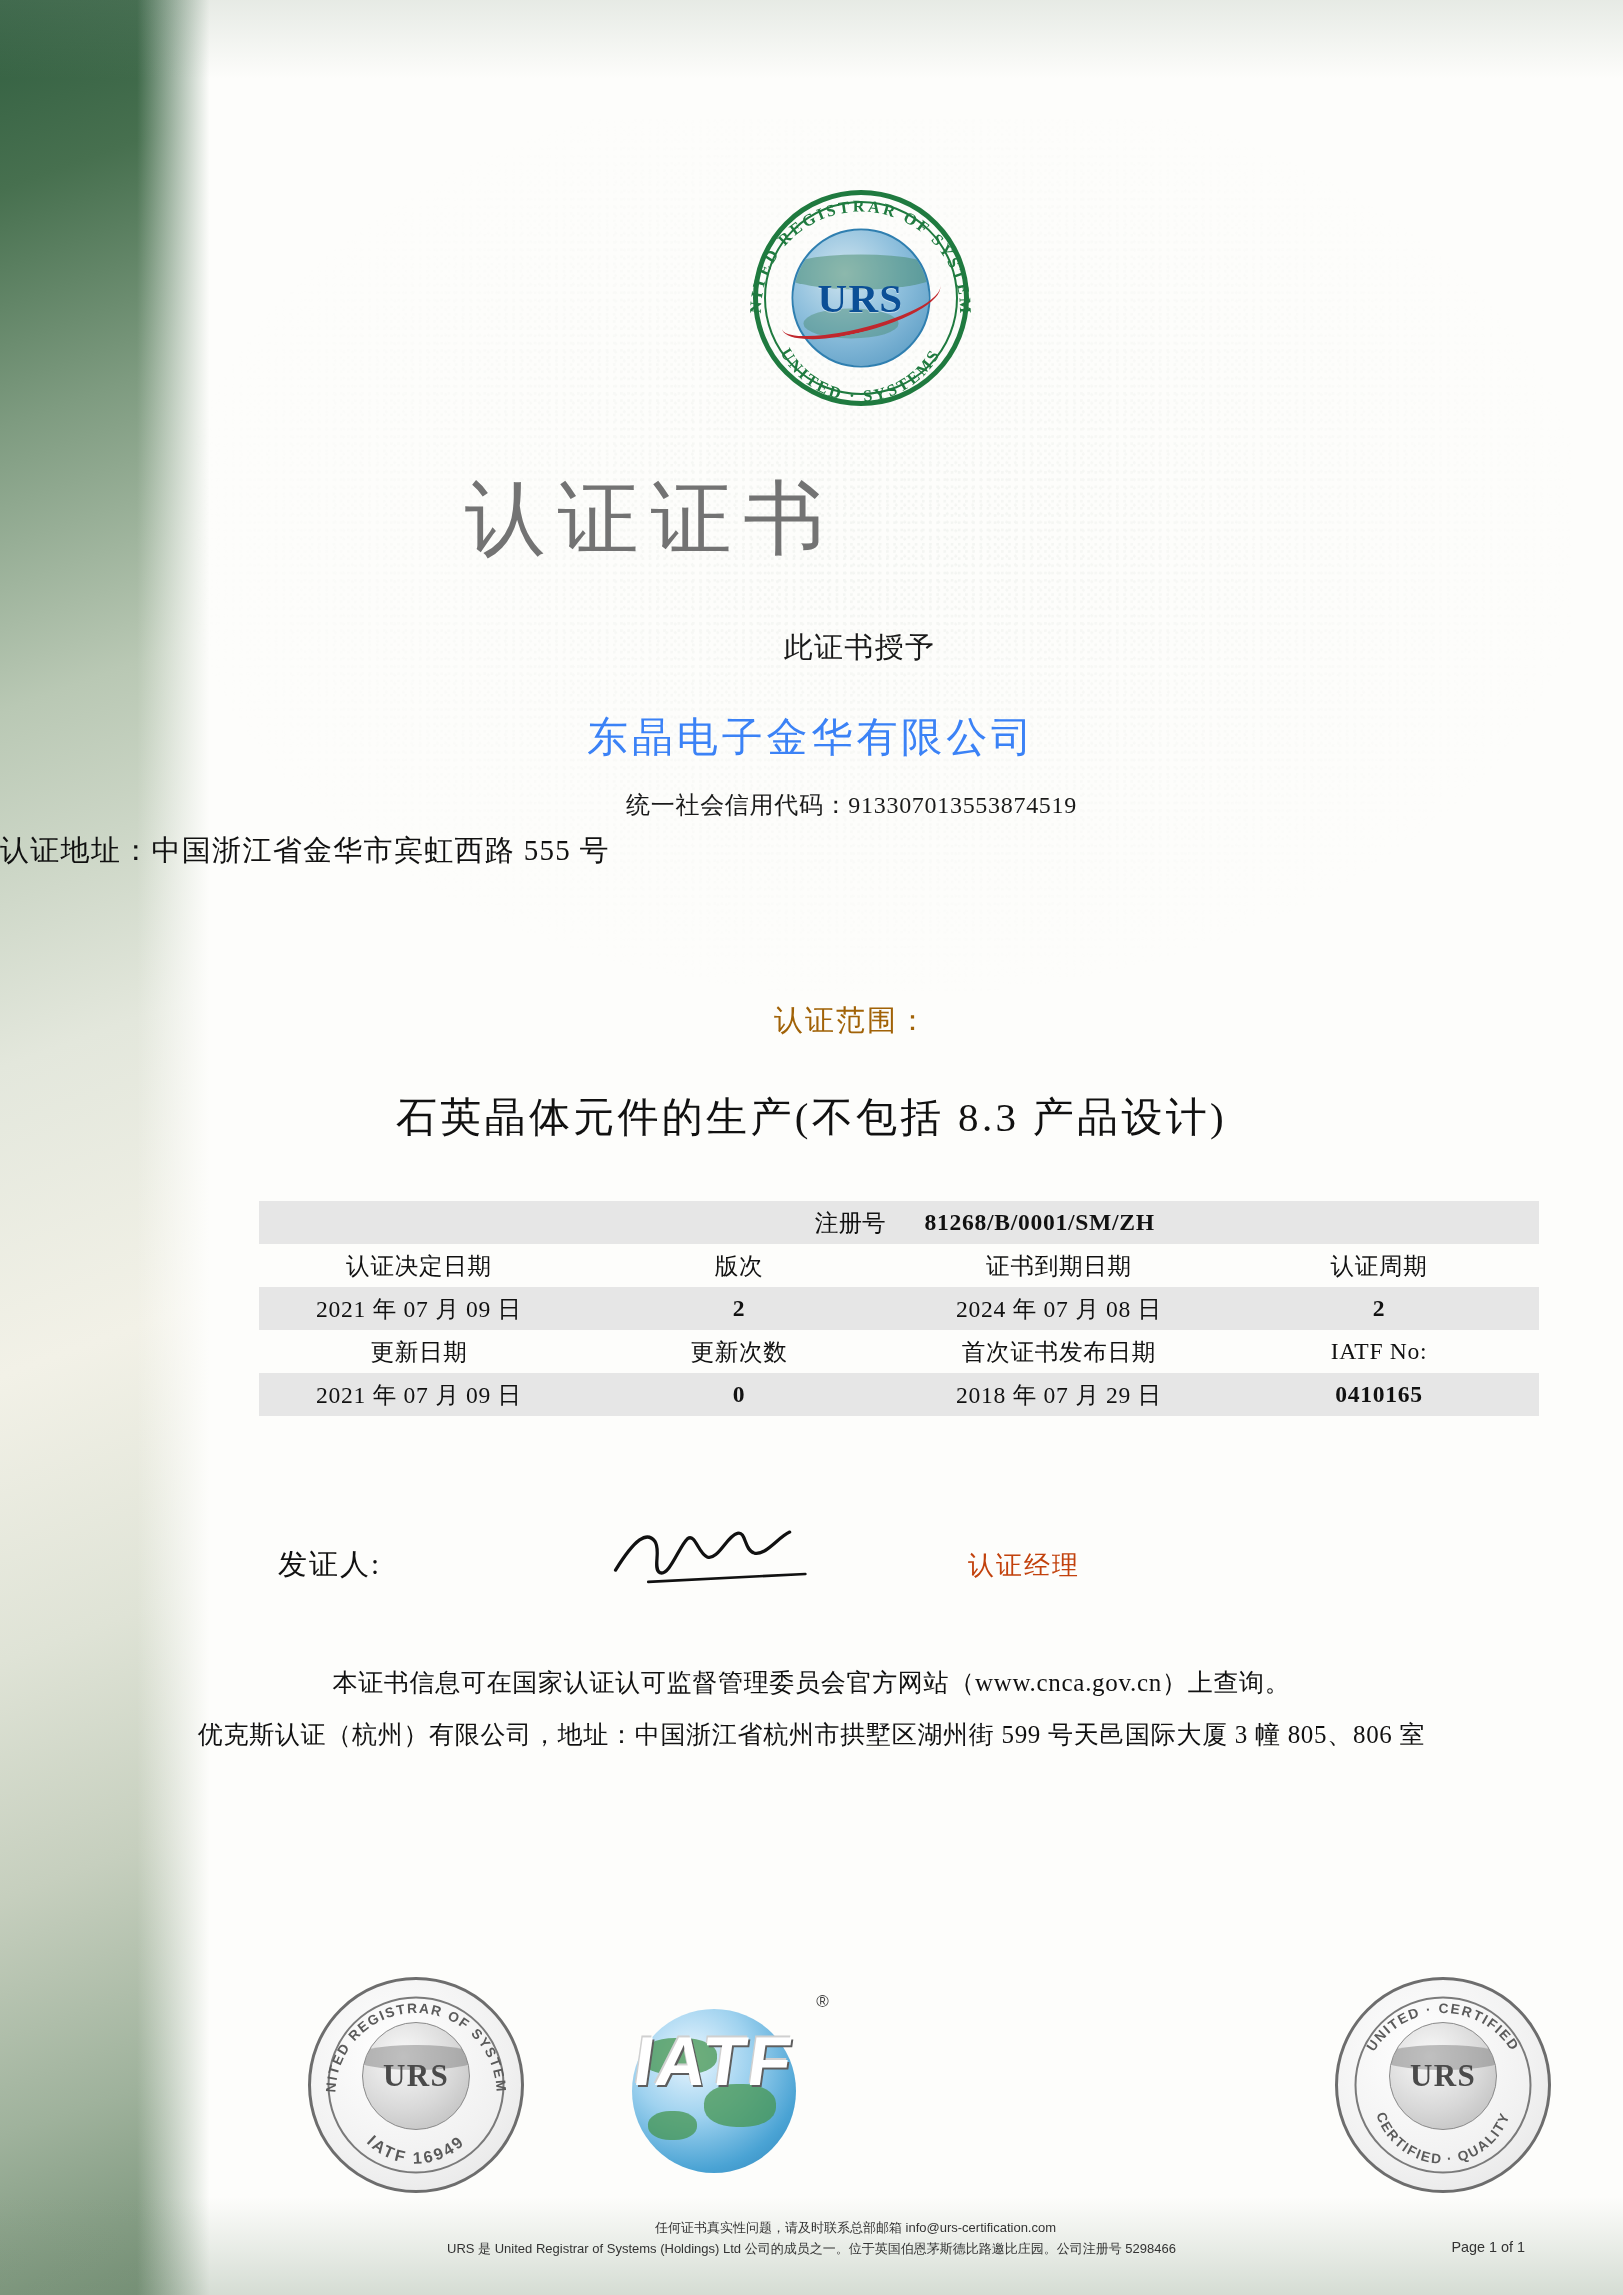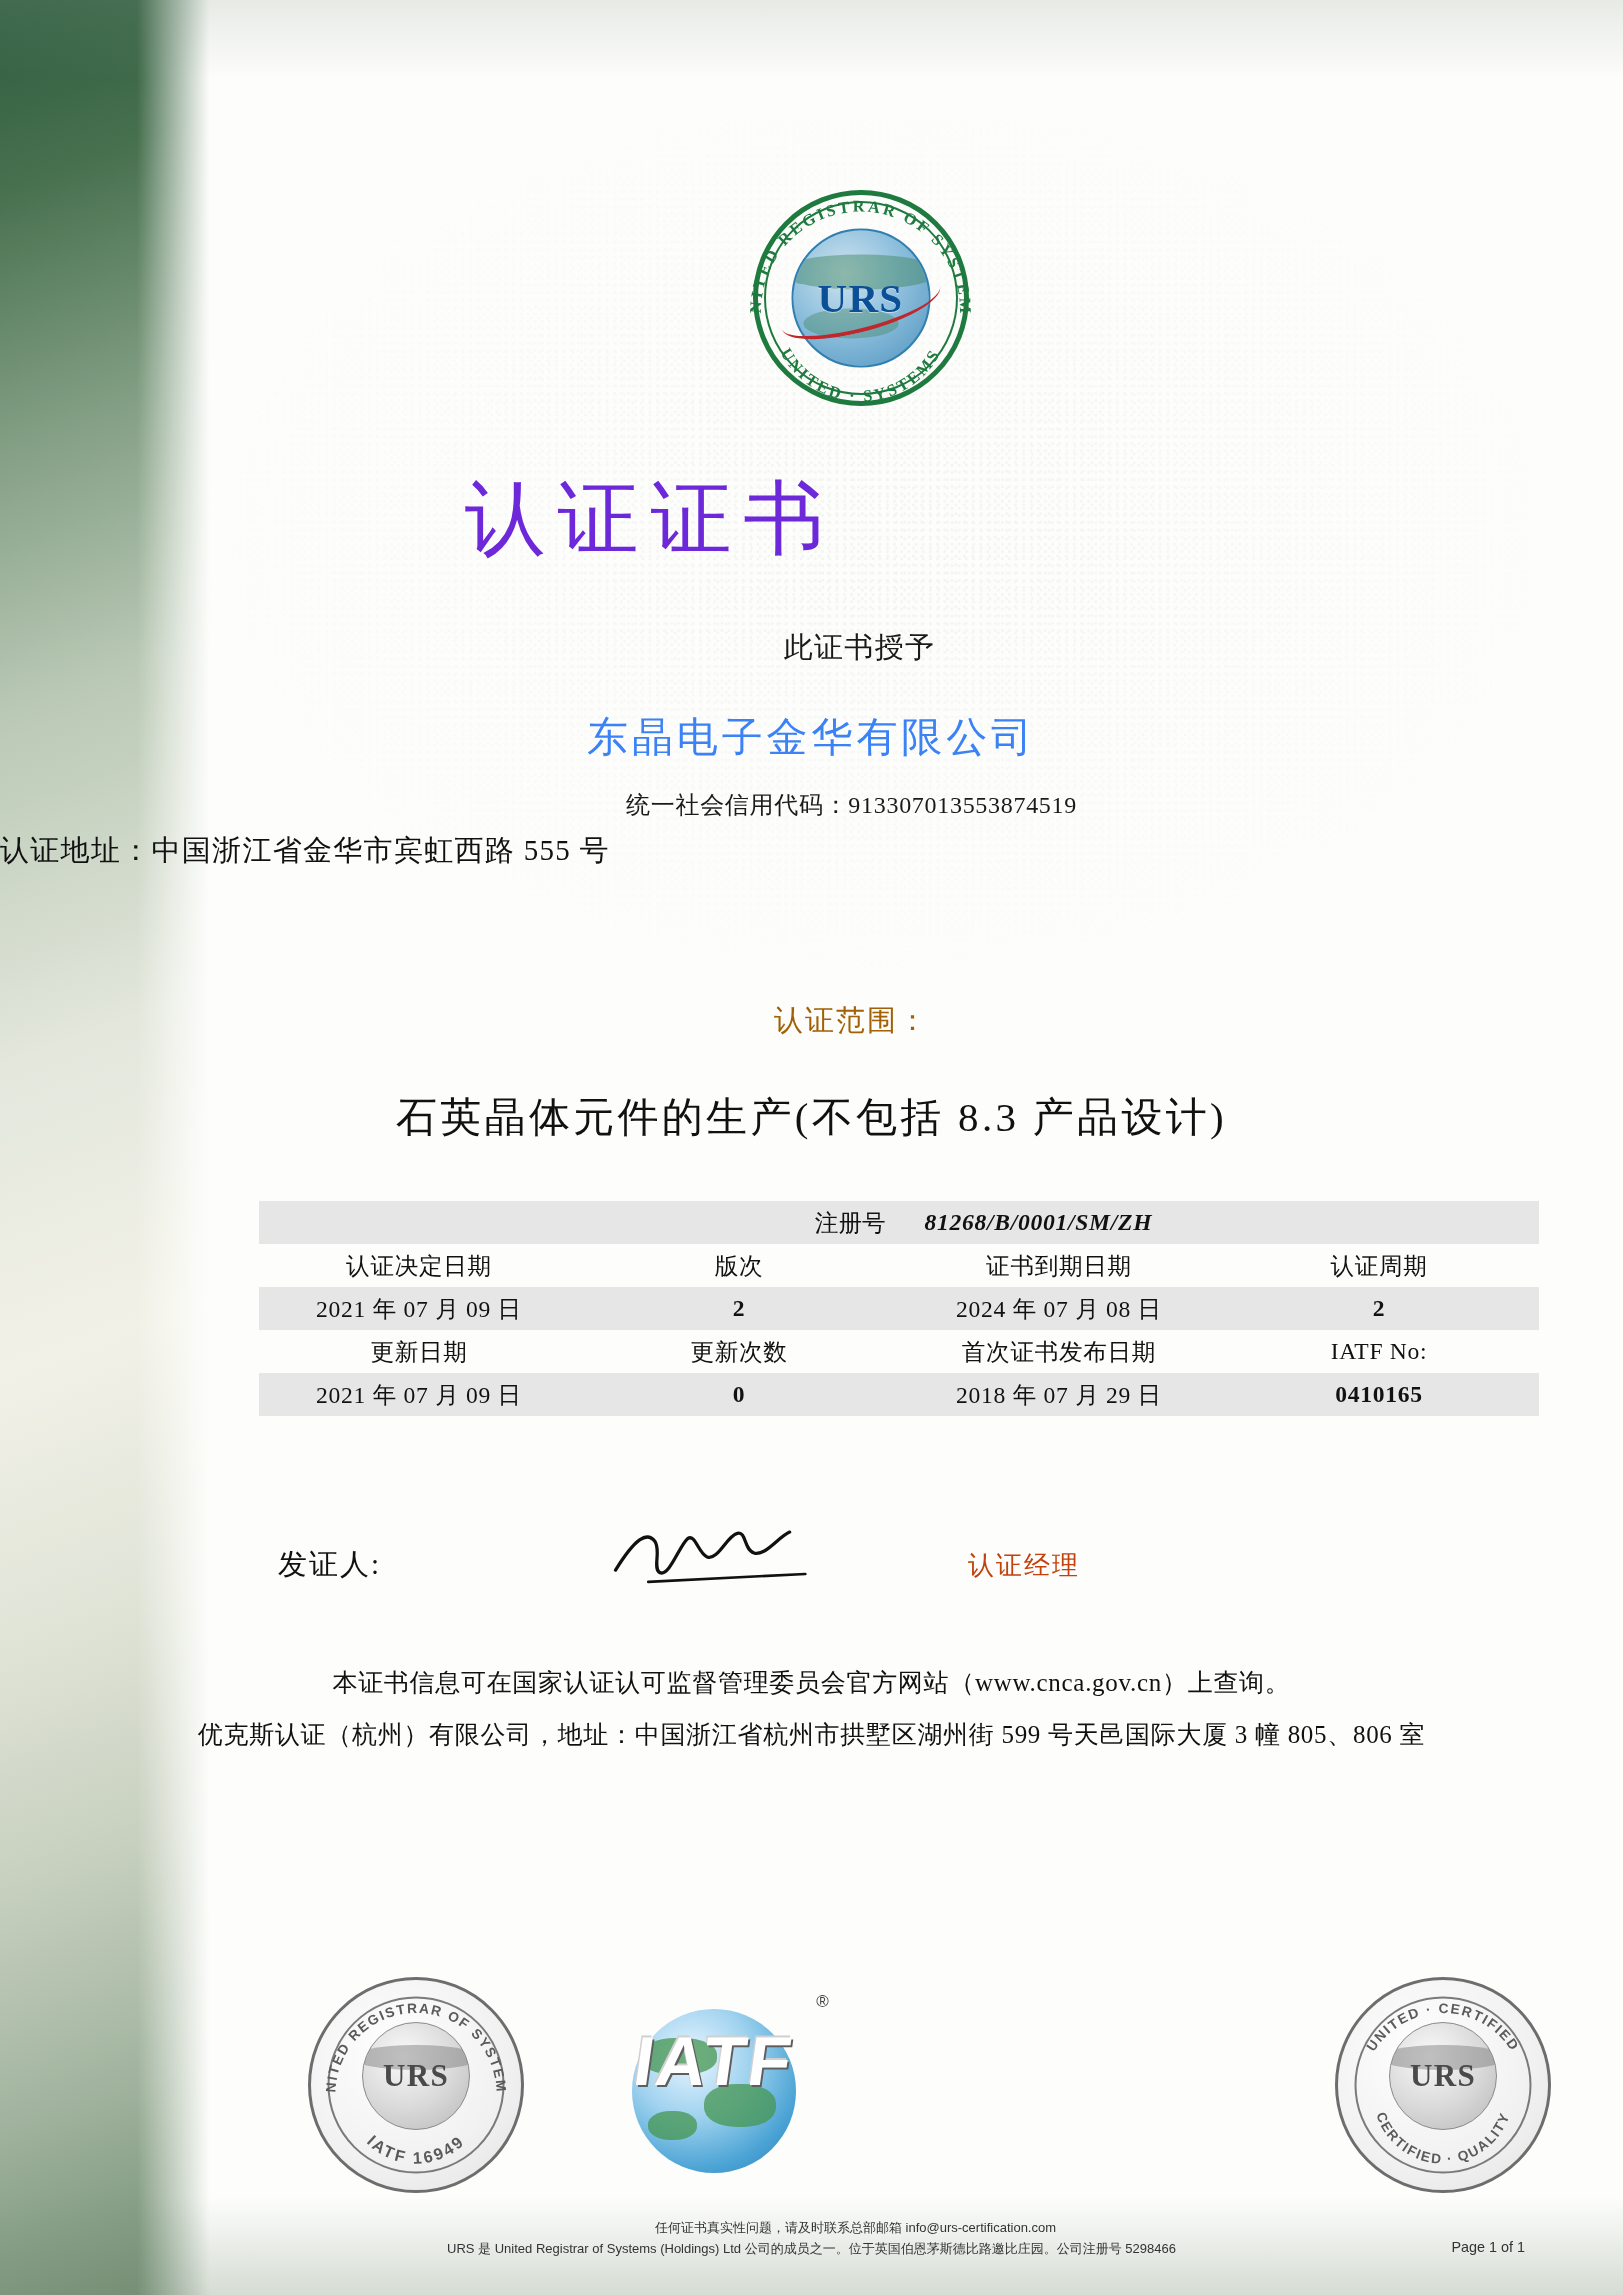--- a/index.html
+++ b/index.html
@@ -140,21 +140,21 @@
   }
 
   
   .cert-title {
     position:absolute;
     left:0; top:465px; width:1289px;
     text-align:center;
     font-family:"Liberation Serif", serif;
     font-size: 81px;
     letter-spacing: 11.8px;
-    color:#6d28d9;
+    color:#737373;
     text-indent: 11.8px;
   }
   .awarded-to {
     position:absolute; left:0; top:628px; width:1623px;
     text-align:center; font-size:29px; color:#1a1a1a; letter-spacing:1.3px;padding-left:48px;
   }
   .company {
     position:absolute; left:0; top:710px; width:1623px;
     text-align:center; font-size:41px; color:#3b82f6; letter-spacing:3.9px;
   }
@@ -184,21 +184,21 @@
     position:absolute;
     left: 259px; top: 1201px;
     width: 1280px;
     font-size: 23.6px;
     color:#111;
   }
   .trow { display:flex; height: 43px; align-items:center; }
   .trow.shade { background: #e6e6e6; }
   .tcell { flex: 1 1 0; text-align:center; letter-spacing:0.7px; }
   .reg-row .tcell-reg-label { flex: 0 0 52%; text-align:right; padding-right: 39px; box-sizing:border-box; }
-  .reg-row .tcell-reg-val { flex: 0 0 48%; text-align:left; letter-spacing:0.7px;font-style:italic; }
+  .reg-row .tcell-reg-val { flex: 0 0 48%; text-align:left; letter-spacing:0.7px; }
   .bold { font-weight:700; }
 
   
   .sig-label {
     position:absolute; left:278px; top:1545px;
     font-size:29px; color:#111; letter-spacing:2px;
   }
   .sig-mark {
     position:absolute; left:609px; top:1519px; width:216px; height:72px;
   }

